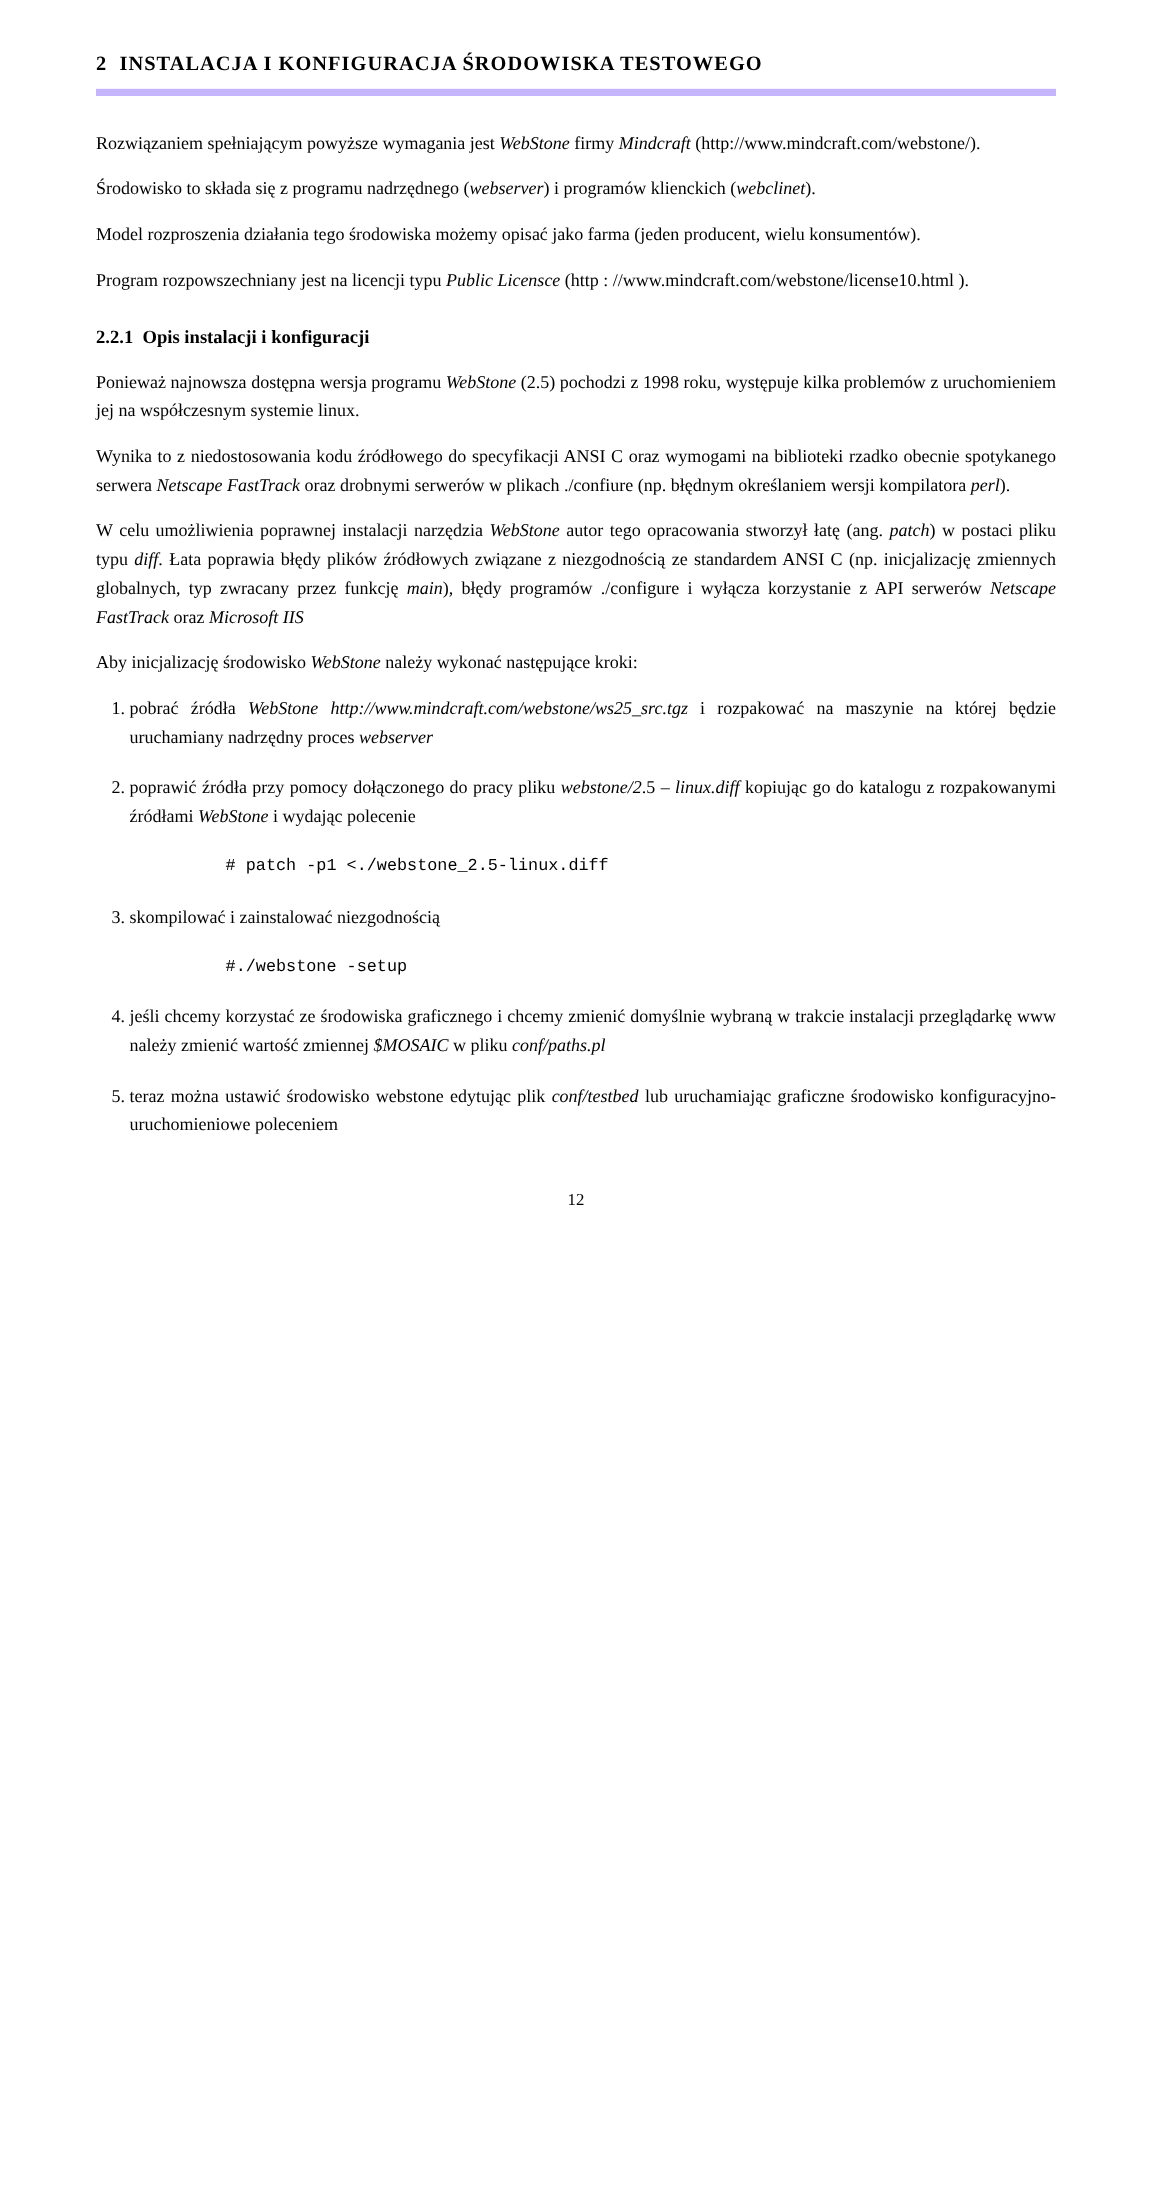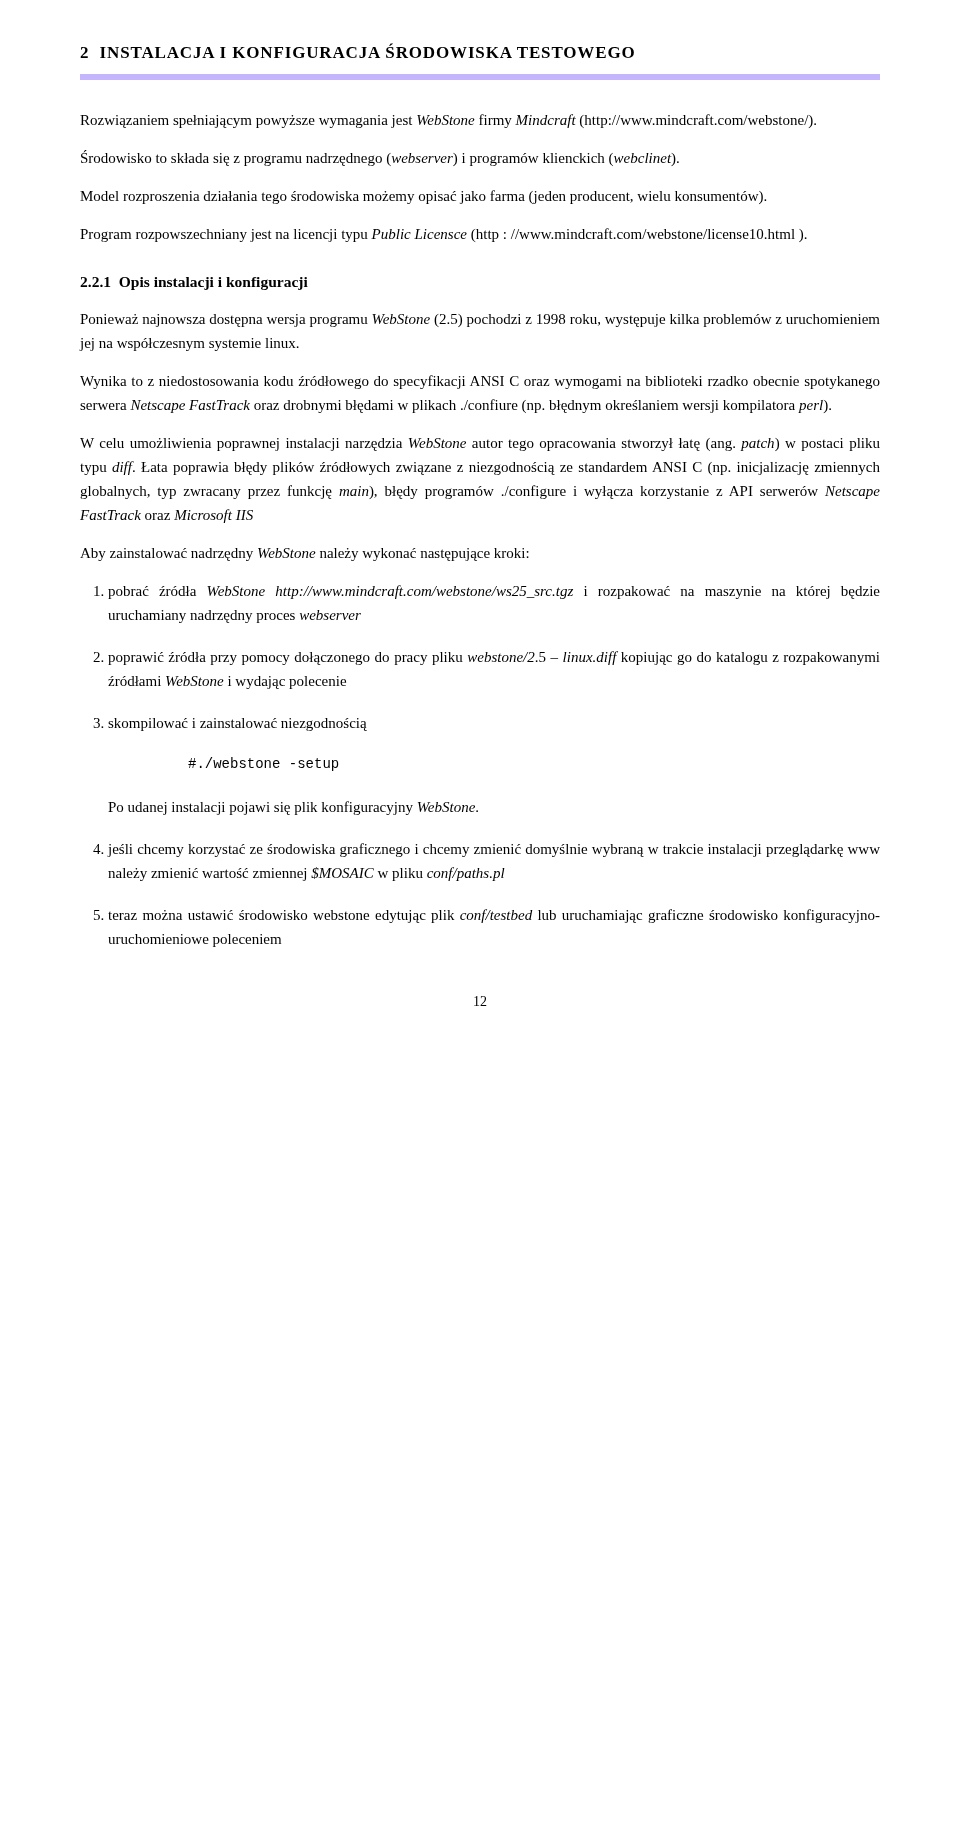--- a/index.html
+++ b/index.html
@@ -103,47 +103,45 @@
 
 <div class="section-title">
   <span>2.2.1</span>&nbsp;&nbsp;<span>Opis instalacji i konfiguracji</span>
 </div>
 
 <p class="body-text">
   <span>Ponieważ najnowsza dostępna wersja programu </span><span class="italic">WebStone</span><span> (2.5) pochodzi z 1998 roku, występuje kilka problemów z uruchomieniem jej na współczesnym systemie linux.</span>
 </p>
 
 <p class="body-text">
-  <span>Wynika to z niedostosowania kodu źródłowego do specyfikacji ANSI C oraz wymogami na biblioteki rzadko obecnie spotykanego serwera </span><span class="italic">Netscape FastTrack</span><span> oraz drobnymi błędami w plikach ./confiure (np. błędnym określaniem wersji kompilatora </span><span class="italic">perl</span><span>).</span>
+  <span>Wynika to z niedostosowania kodu źródłowego do specyfikacji ANSI C oraz wymogami na biblioteki rzadko obecnie spotykanego serwera </span><span class="italic">Netscape FastTrack</span><span> oraz drobnymi serwerów w plikach ./confiure (np. błędnym określaniem wersji kompilatora </span><span class="italic">perl</span><span>).</span>
 </p>
 
 <p class="body-text">
   <span>W celu umożliwienia poprawnej instalacji narzędzia </span><span class="italic">WebStone</span><span> autor tego opracowania stworzył łatę (ang. </span><span class="italic">patch</span><span>) w postaci pliku typu </span><span class="italic">diff</span><span>. Łata poprawia błędy plików źródłowych związane z niezgodnością ze standardem ANSI C (np. inicjalizację zmiennych globalnych, typ zwracany przez funkcję </span><span class="italic">main</span><span>), błędy programów ./configure i wyłącza korzystanie z API serwerów </span><span class="italic">Netscape FastTrack</span><span> oraz </span><span class="italic">Microsoft IIS</span>
 </p>
 
 <p class="body-text">
-  <span>Aby zainstalować nadrzędny </span><span class="italic">WebStone</span><span> należy wykonać następujące kroki:</span>
+  <span>Aby inicjalizację środowisko </span><span class="italic">WebStone</span><span> należy wykonać następujące kroki:</span>
 </p>
 
 <ol>
 
   <li>
     <span>pobrać źródła </span><span class="italic">WebStone</span><span class="italic"> http://www.mindcraft.com/webstone/ws25_src.tgz</span><span> i rozpakować na maszynie na której będzie uruchamiany nadrzędny proces </span><span class="italic">webserver</span>
   </li>
 
   <li>
     <span>poprawić źródła przy pomocy dołączonego do pracy pliku </span><span class="italic">webstone/</span><span class="italic">2</span><span>.5 – </span><span class="italic">linux.diff</span><span> kopiując go do katalogu z rozpakowanymi źródłami </span><span class="italic">WebStone</span><span> i wydając polecenie</span>
+    <div class="code-block"><span># patch -p1 &lt;./webstone_2.5-linux.diff</span></div>
   </li>
 
   <li>
     <span>skompilować i zainstalować niezgodnością</span>
     <div class="code-block"><span>#./webstone -setup</span></div>
-    <p style="text-align:justify; margin-top: 8px;">
-      <span>Po udanej instalacji pojawi się plik konfiguracyjny </span><span class="italic">WebStone</span><span>.</span>
-    </p>
   </li>
 
   <li>
     <span>jeśli chcemy korzystać ze środowiska graficznego i chcemy zmienić domyślnie wybraną w trakcie instalacji przeglądarkę www należy zmienić wartość zmiennej </span><span class="italic">$MOSAIC</span><span> w pliku </span><span class="italic">conf/paths.pl</span>
   </li>
 
   <li>
     <span>teraz można ustawić środowisko webstone edytując plik </span><span class="italic">conf/testbed</span><span> lub uruchamiając graficzne środowisko konfiguracyjno-uruchomieniowe poleceniem</span>
   </li>
 </ol>

